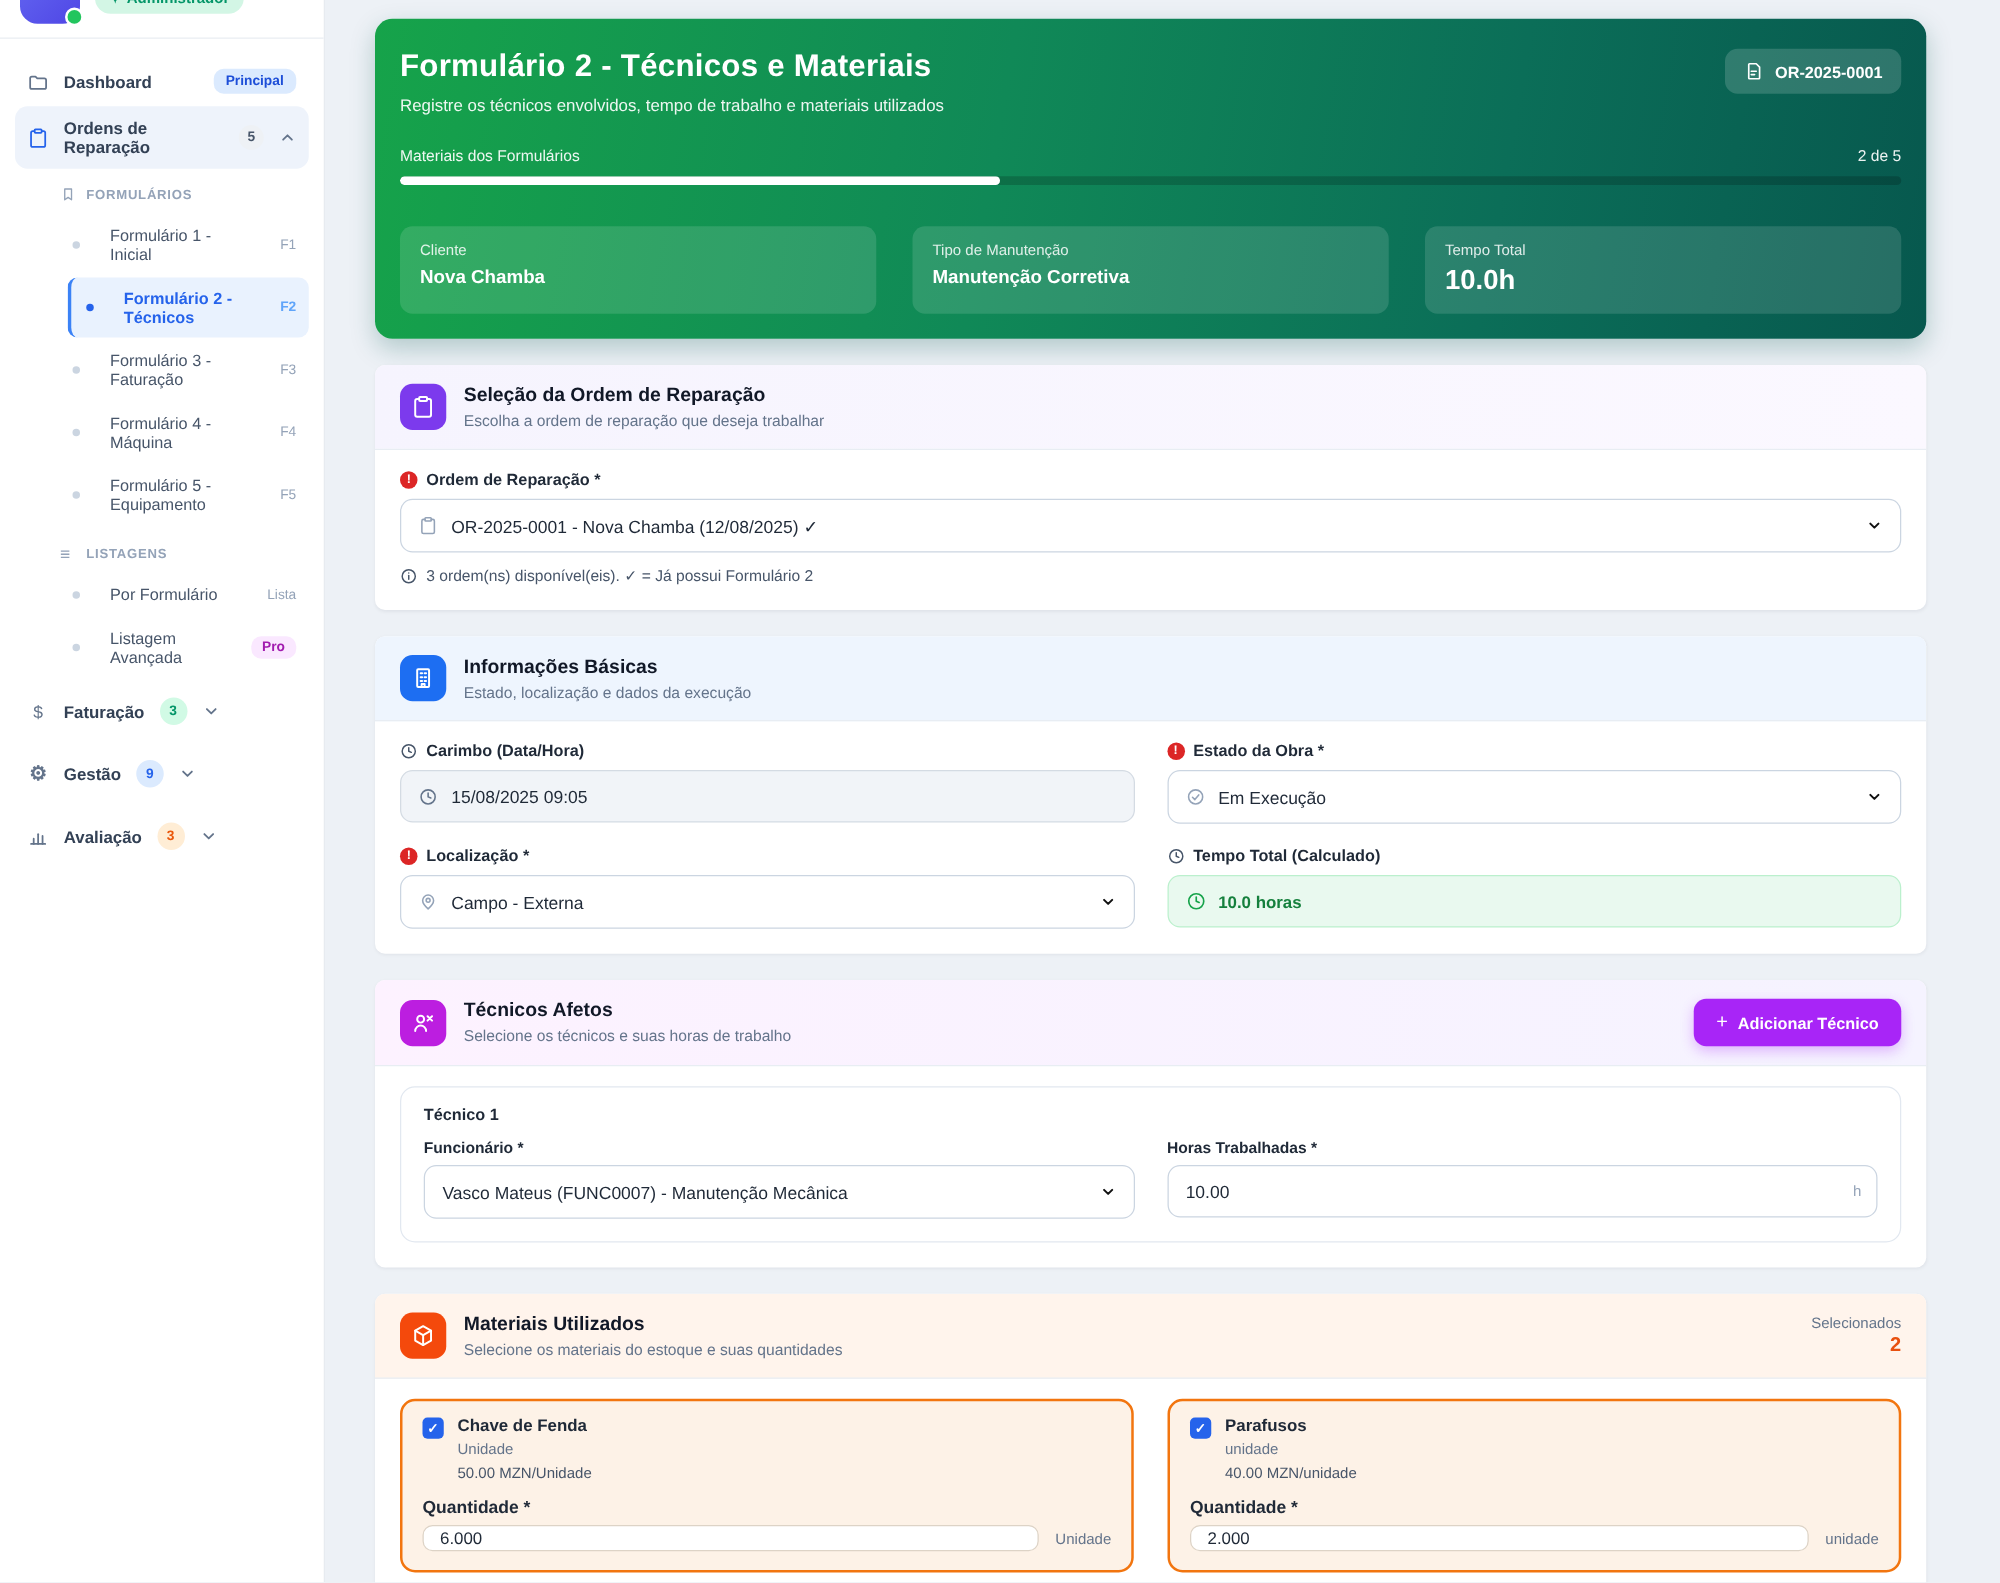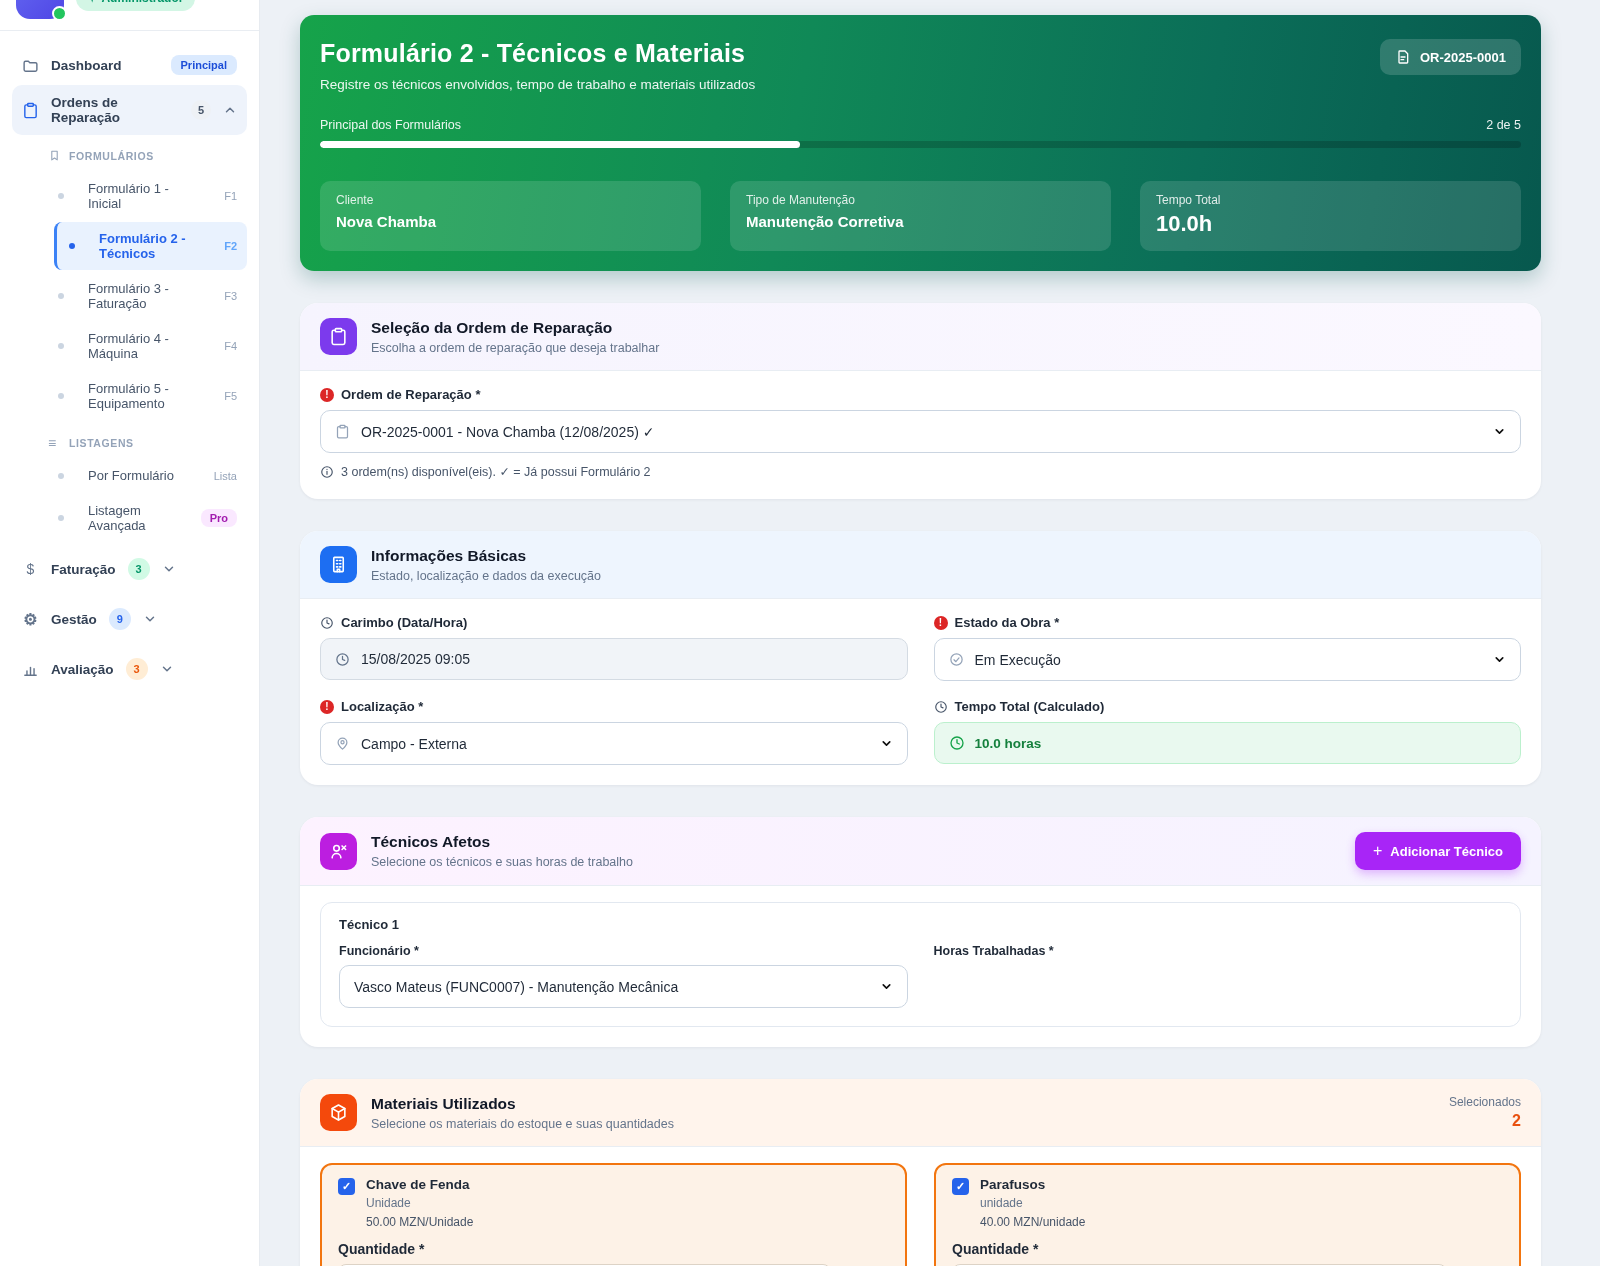--- a/index.html
+++ b/index.html
@@ -59,21 +59,21 @@
   .or-badge .bicon { width:16px; height:16px; display:flex; }
   .prog-row { display:flex; justify-content:space-between; align-items:center; margin-top:26px; font-size:12.5px; color:rgba(255,255,255,0.92); }
   .prog-track { margin-top:9px; height:7px; border-radius:99px; background:rgba(0,0,0,0.18); overflow:hidden; }
   .prog-fill { height:100%; border-radius:99px; background:#ffffff; width:0; }
   .stats { display:flex; gap:29px; margin-top:33px; }
   .stat { flex:1; background:rgba(255,255,255,0.13); border-radius:10px; padding:12px 16px 14px; }
   .stat-label { font-size:12px; color:rgba(255,255,255,0.85); }
   .stat-value { font-size:15px; font-weight:bold; margin-top:6px; }
   .stat-value.big { font-size:22px; margin-top:4px; }
 
-  .section { background:#ffffff; border-radius:18px; margin-top:32px; box-shadow:0 1px 3px rgba(15,23,42,0.06); overflow:hidden; }
+  .section { background:#ffffff; border-radius:8px; margin-top:21px; box-shadow:0 1px 3px rgba(15,23,42,0.06); overflow:hidden; }
   .sec-head { display:flex; align-items:center; gap:14px; padding:15px 20px; border-bottom:1px solid #e8edf3; }
   .sec-icon { width:37px; height:37px; border-radius:10px; display:flex; align-items:center; justify-content:center; color:#fff; flex:0 0 auto; }
   .sec-icon svg { width:19px; height:19px; }
   .sec-titles { flex:1; }
   .sec-title { font-size:15.5px; font-weight:bold; color:#111827; }
   .sec-sub { font-size:12.5px; color:#64748b; margin-top:4px; }
   .head-purple { background:linear-gradient(to right,#f6f4fe,#fbf8ff); }
   .head-blue { background:#eef5fe; }
   .head-magenta { background:linear-gradient(to right,#fdf2ff,#f5f3ff); }
   .head-orange { background:#fff4ec; }
@@ -280,21 +280,21 @@
             <svg viewBox="0 0 24 24" fill="none" stroke="currentColor" stroke-width="2" stroke-linecap="round" stroke-linejoin="round">
                 <path d="M7 3h8l4 4v13a1 1 0 0 1-1 1H7a1 1 0 0 1-1-1V4a1 1 0 0 1 1-1z"></path>
                 <line x1="9" y1="12" x2="15" y2="12"></line>
                 <line x1="9" y1="16" x2="13" y2="16"></line>
               </svg>
           </span>
           <span>OR-2025-0001</span>
         </div>
       </div>
       <div class="prog-row">
-        <span>Principal dos Formulários</span>
+        <span>Materiais dos Formulários</span>
         <span>2 de 5</span>
       </div>
       <div class="prog-track">
         <div class="prog-fill" style="width: 40%;"></div>
       </div>
       <div class="stats">
         <div class="stat">
           <div class="stat-label">Cliente</div>
           <div class="stat-value">Nova Chamba</div>
         </div>
@@ -482,20 +482,24 @@
                 <span class="grow">Vasco Mateus (FUNC0007) - Manutenção Mecânica</span>
                 <span class="sel-chev">
                   <svg viewBox="0 0 24 24" fill="none" stroke="currentColor" stroke-width="3" stroke-linecap="round" stroke-linejoin="round">
                       <polyline points="6 9 12 15 18 9"></polyline>
                     </svg>
                 </span>
               </div>
             </div>
             <div>
               <div class="plain-label">Horas Trabalhadas *</div>
+              <div class="suffix-wrap">
+                <input class="input-box" type="text" value="10.00" style="">
+                <span class="suffix-in">h</span>
+              </div>
             </div>
           </div>
         </div>
       </div>
     </section>
 
     <section class="section">
       <div class="sec-head head-orange">
         <div class="sec-icon icon-orange">
           <svg viewBox="0 0 24 24" fill="none" stroke="currentColor" stroke-width="2" stroke-linecap="round" stroke-linejoin="round">

